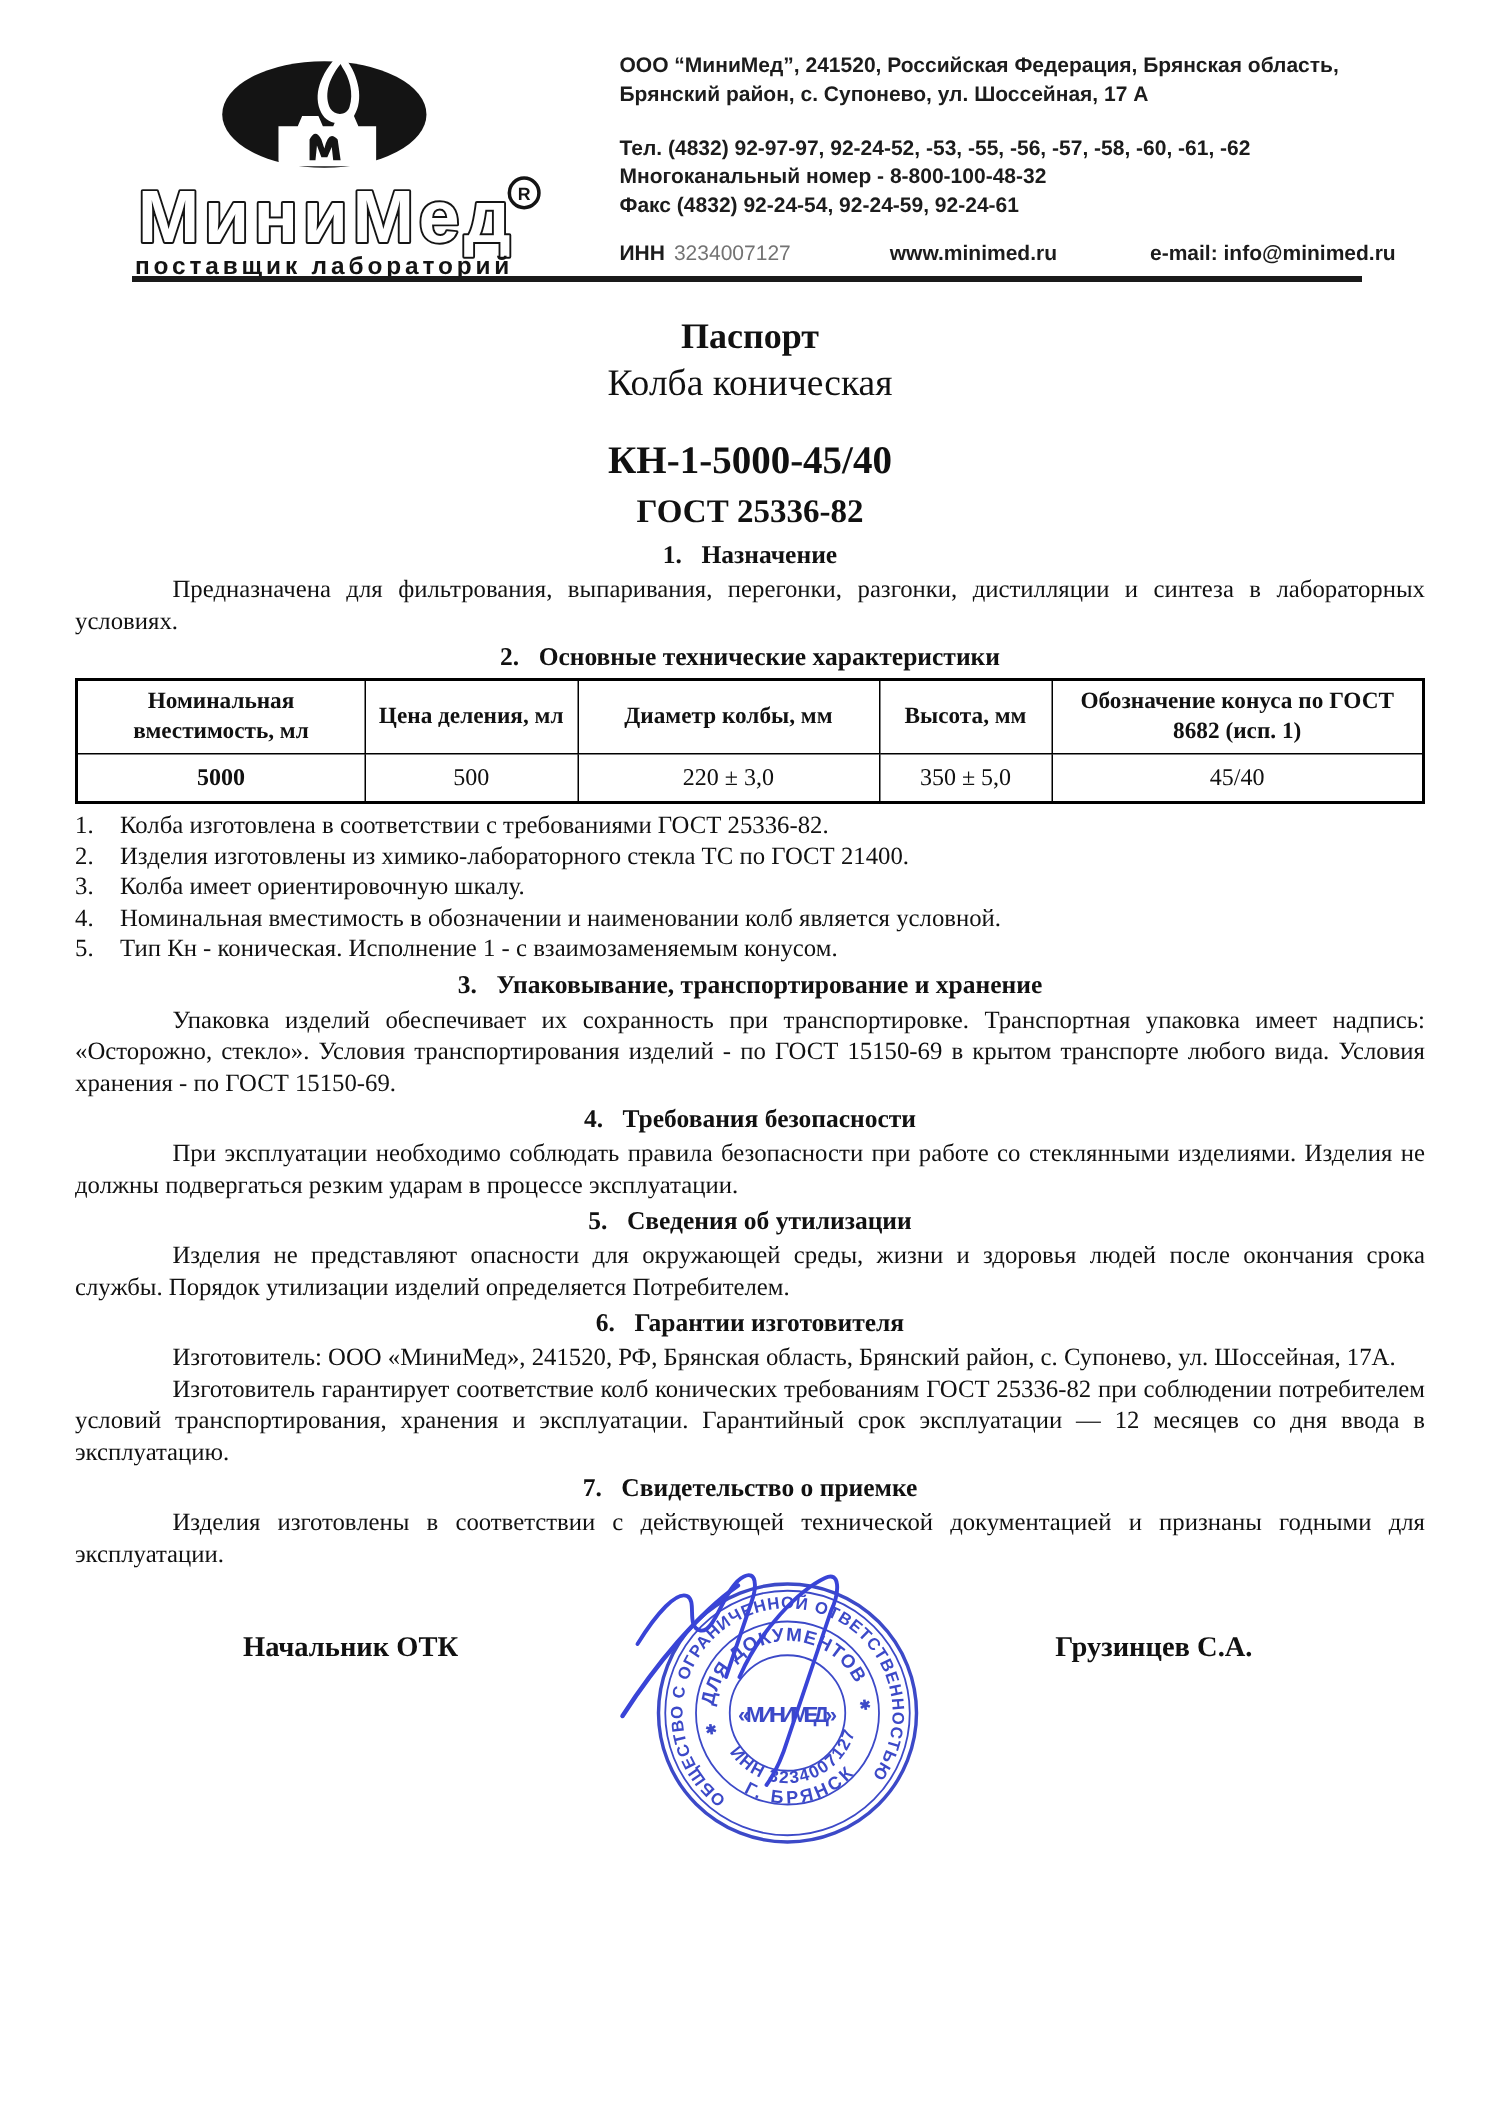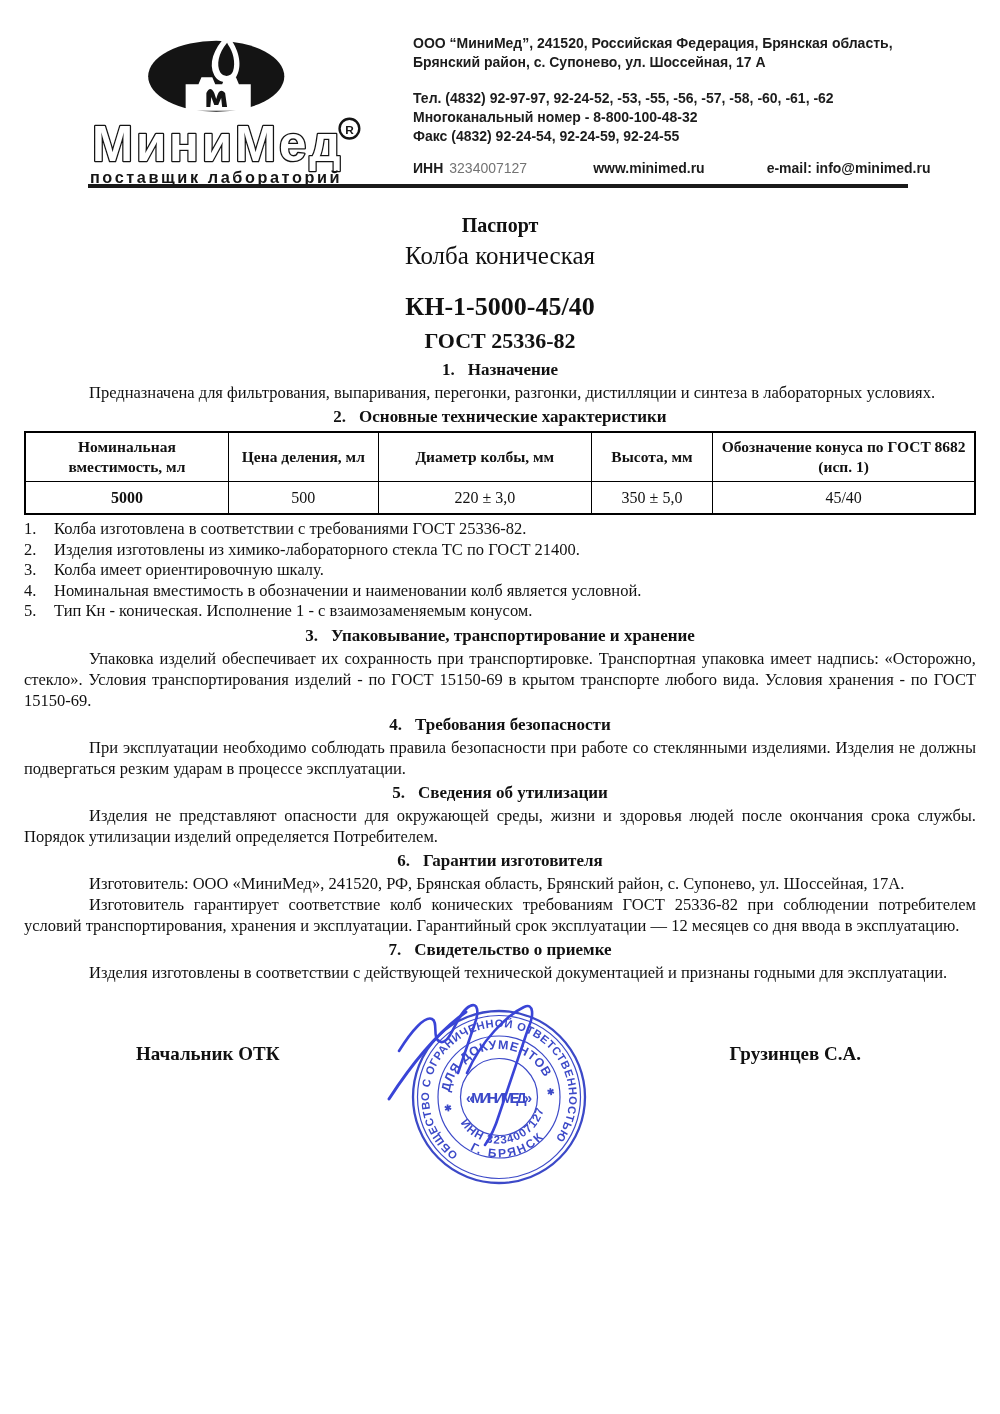--- a/index.html
+++ b/index.html
@@ -22,26 +22,26 @@
   }
   .contact .gap1{height:17px;}
   .contact .gap2{height:13px;}
   .inn-row{display:flex;align-items:baseline;}
   .inn-row .inn-val{font-weight:normal;color:#737373;margin-left:6px;}
   .inn-row .site{margin-left:66px;}
   .inn-row .email{margin-left:62px;}
   .divider{position:absolute;left:88px;right:92px;top:184px;height:4px;background:#1a1a1a;}
   
   .doc-title{text-align:center;margin-top:14px;}
-  .t1{font-size:20px;font-weight:bold;line-height:27px;}
+  .t1{font-size:24px;font-weight:bold;line-height:27px;}
   .t2{font-size:25px;font-weight:normal;line-height:34px;}
   .t3{font-size:26px;font-weight:bold;line-height:36px;margin-top:16px;}
   .t4{font-size:22px;font-weight:bold;line-height:31px;}
   
-  .content{padding:0 24px;}
+  .content{padding:0 50px;}
   .sec-head{
     text-align:center;font-weight:bold;font-size:17px;line-height:22px;
     margin-top:3px;margin-bottom:1px;
   }
   .sec-head .num{margin-right:13px;}
   .para{
     font-size:16.5px;line-height:21px;text-align:justify;
     text-indent:65px;margin:0;
   }
   
@@ -54,21 +54,21 @@
   }
   table.specs{border:2px solid #000;}
   table.specs th{font-weight:bold;height:44px;line-height:20px;}
   table.specs td{height:27px;font-size:16px;}
   td.bold{font-weight:bold;}
   
   .notes{margin-top:4px;}
   .note{display:flex;font-size:16.5px;line-height:20.5px;}
   .note .n{width:30px;flex:0 0 30px;}
   
-  .sign-row{position:relative;margin-top:42px;height:70px;text-align:right;}
+  .sign-row{position:relative;margin-top:24px;height:70px;text-align:right;}
   .sign-names{
     display:flex;justify-content:space-between;
     padding:18px 115px 0 112px;
     font-size:19px;font-weight:bold;
   }
   .stamp-wrap{position:absolute;left:347px;top:-46px;width:280px;height:232px;}
   .stamp-wrap svg{width:100%;height:100%;}
 </style>
 </head>
 <body>
@@ -98,21 +98,21 @@
         <text x="132" y="161" text-anchor="middle" textLength="256" font-family="Liberation Sans, sans-serif" font-size="16.5" font-weight="bold" letter-spacing="3" fill="#141414">поставщик лабораторий</text>
       </svg>
     </div>
 
     <div class="contact">
       <div>ООО “МиниМед”, 241520, Российская Федерация, Брянская область,</div>
       <div>Брянский район, с. Супонево, ул. Шоссейная, 17 А</div>
       <div class="gap1"></div>
       <div>Тел. (4832) 92-97-97, 92-24-52, -53, -55, -56, -57, -58, -60, -61, -62</div>
       <div>Многоканальный номер - 8-800-100-48-32</div>
-      <div>Факс (4832) 92-24-54, 92-24-59, 92-24-55</div>
+      <div>Факс (4832) 92-24-54, 92-24-59, 92-24-61</div>
       <div class="gap2"></div>
       <div class="inn-row">
         <span>ИНН</span>
         <span class="inn-val">3234007127</span>
         <span class="site">www.minimed.ru</span>
         <span class="email"><span>e-mail:</span> <span>info@minimed.ru</span></span>
       </div>
     </div>
 
     <div class="divider"></div>

